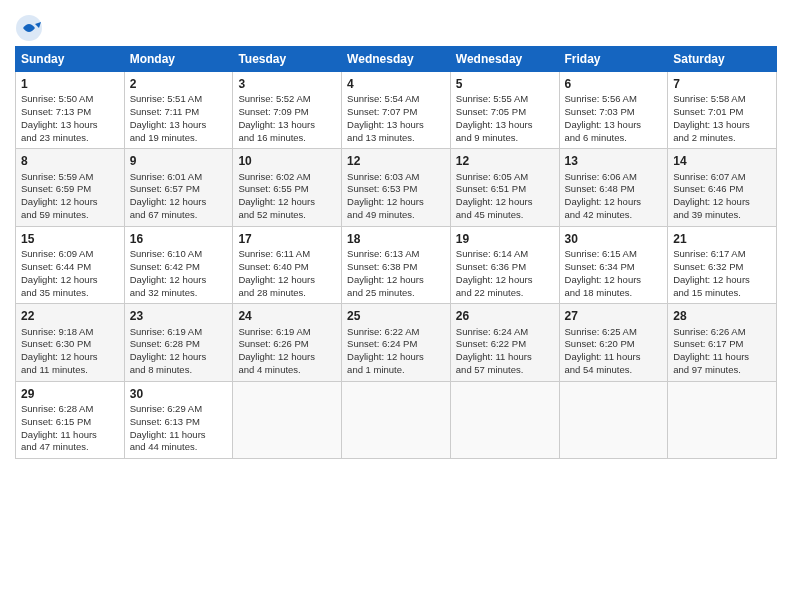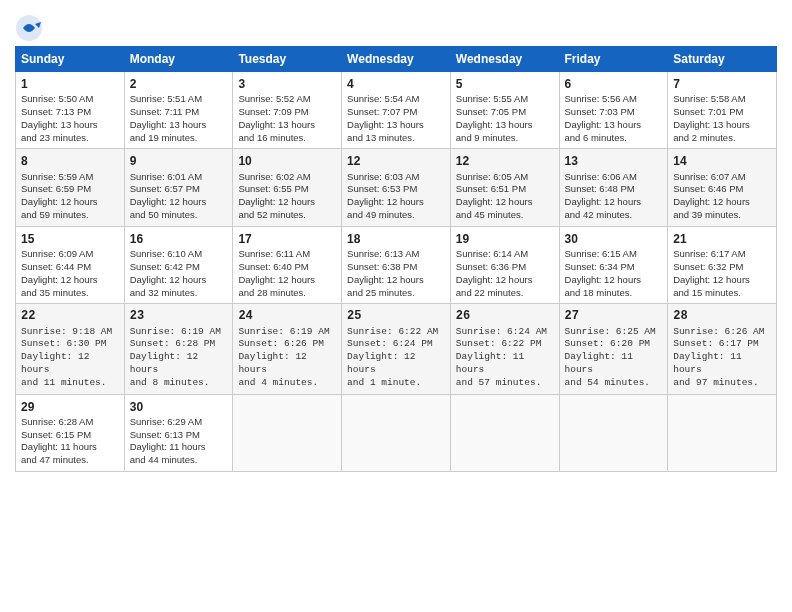--- a/index.html
+++ b/index.html
@@ -190,21 +190,21 @@
             <div>Sunrise: 5:59 AM</div>
             <div>Sunset: 6:59 PM</div>
             <div>Daylight: 12 hours</div>
             <div>and 59 minutes.</div>
           </td>
           <td>
             <span class="day-num">9</span>
             <div>Sunrise: 6:01 AM</div>
             <div>Sunset: 6:57 PM</div>
             <div>Daylight: 12 hours</div>
-            <div>and 50 minutes.</div>
+            <div>and 67 minutes.</div>
           </td>
           <td>
             <span class="day-num">10</span>
             <div>Sunrise: 6:02 AM</div>
             <div>Sunset: 6:55 PM</div>
             <div>Daylight: 12 hours</div>
             <div>and 52 minutes.</div>
           </td>
           <td>
             <span class="day-num">12</span>
@@ -279,21 +279,21 @@
             <div>and 18 minutes.</div>
           </td>
           <td>
             <span class="day-num">21</span>
             <div>Sunrise: 6:17 AM</div>
             <div>Sunset: 6:32 PM</div>
             <div>Daylight: 12 hours</div>
             <div>and 15 minutes.</div>
           </td>
         </tr>
-        <tr style="background-color: #22c55e; font-family: Liberation Mono, monospace;">
+        <tr style="background-color: #22c55e;">
           <td>
             <span class="day-num">22</span>
             <div>Sunrise: 9:18 AM</div>
             <div>Sunset: 6:30 PM</div>
             <div>Daylight: 12 hours</div>
             <div>and 11 minutes.</div>
           </td>
           <td>
             <span class="day-num">23</span>
             <div>Sunrise: 6:19 AM</div>

